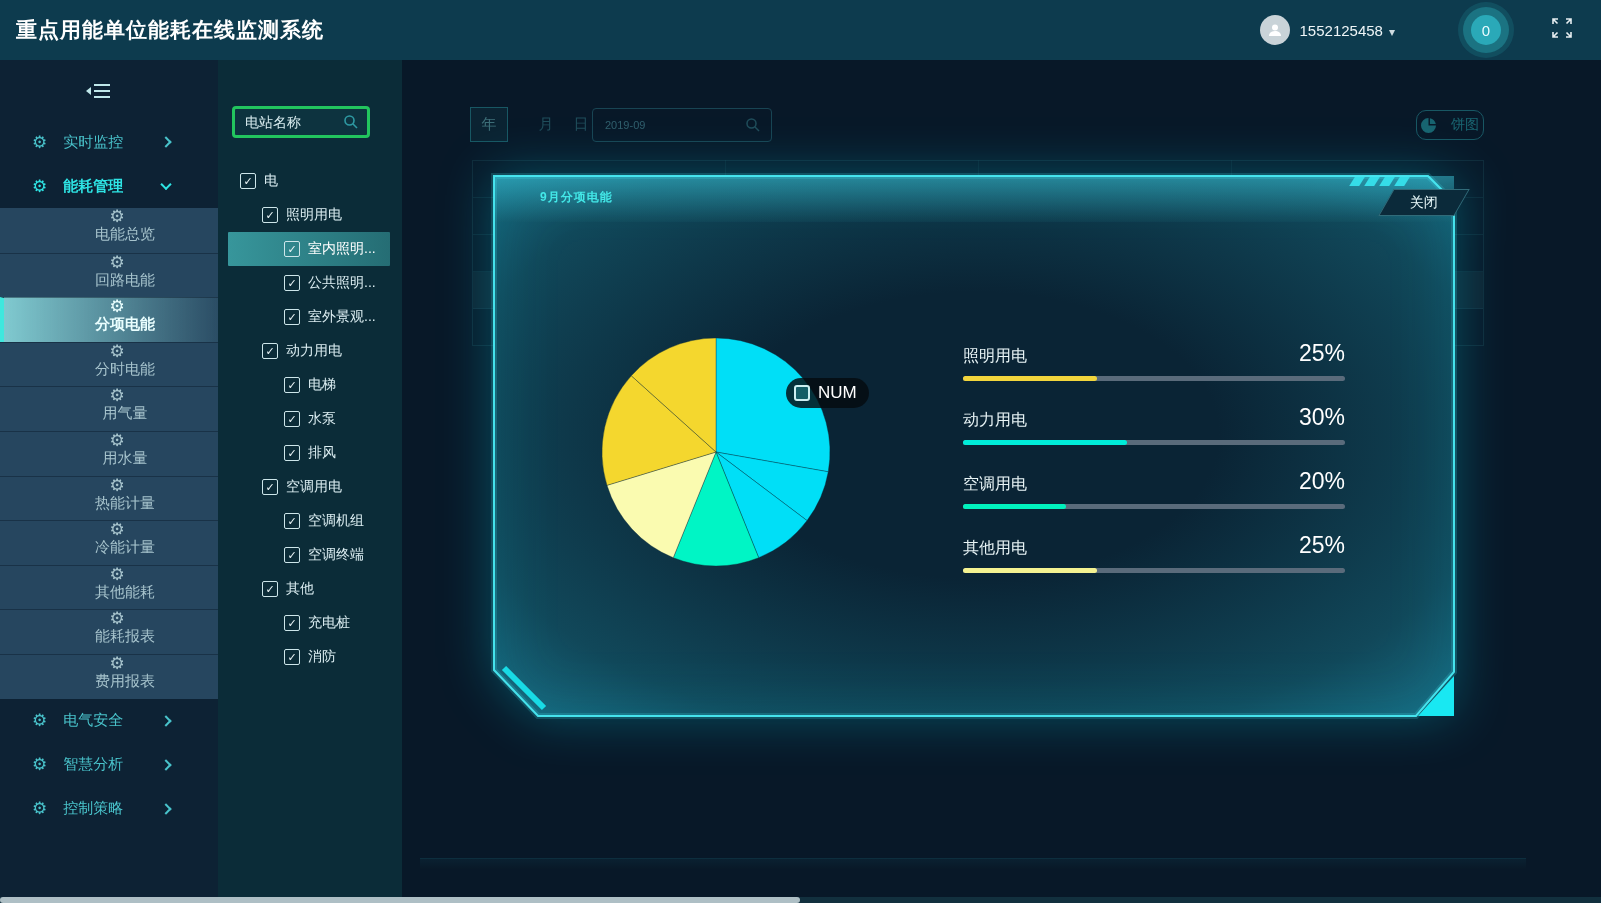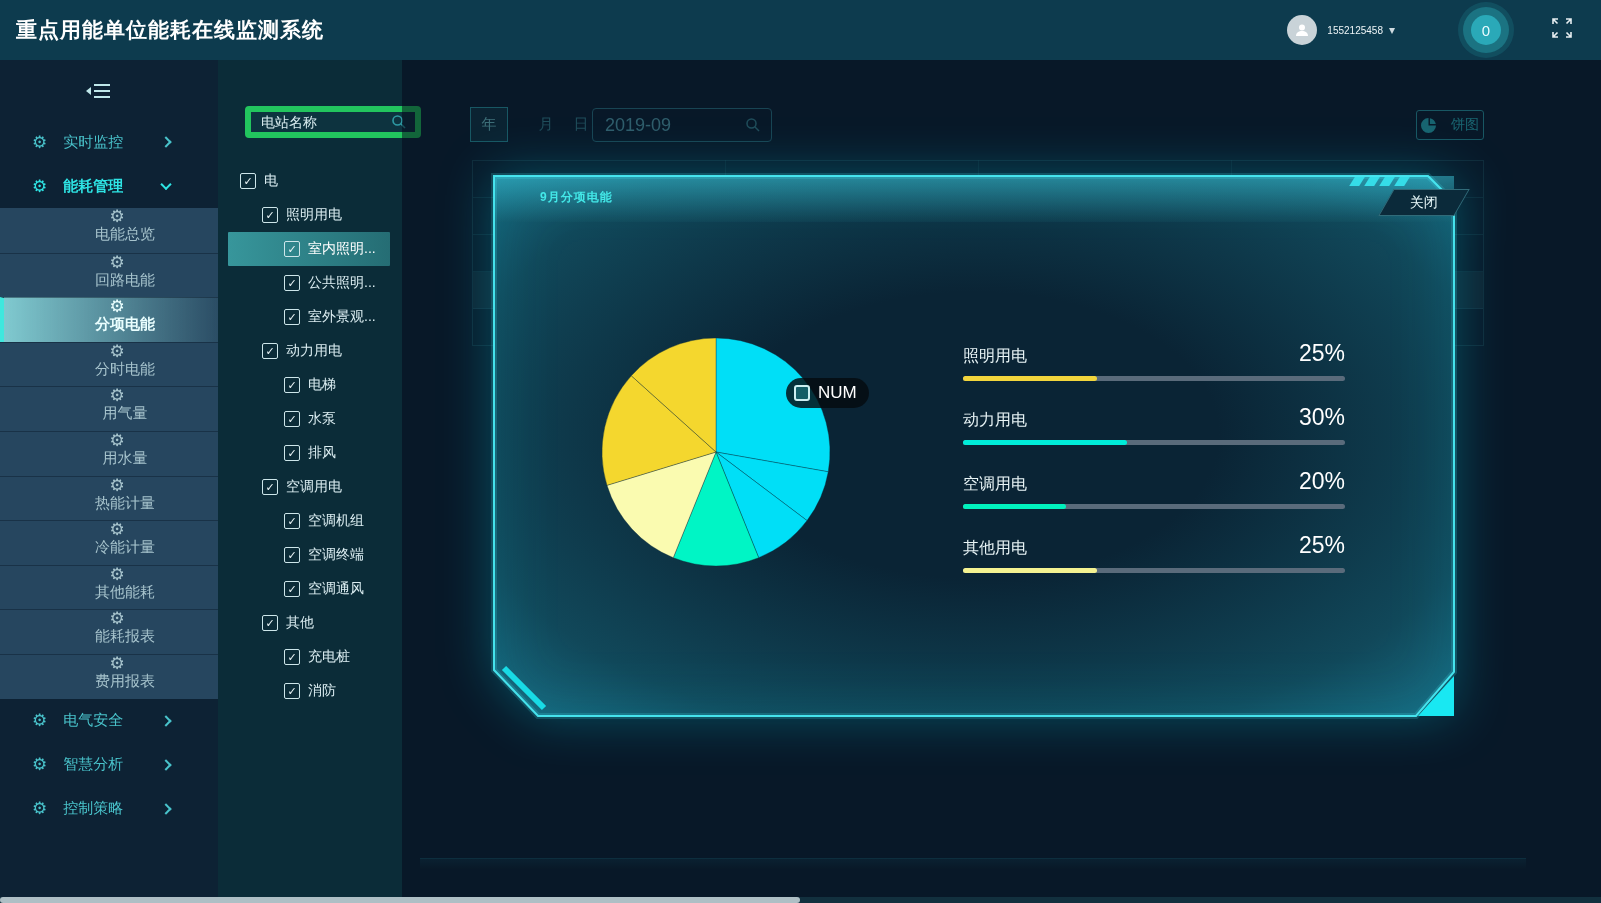--- a/index.html
+++ b/index.html
@@ -6,21 +6,21 @@
   html,body { width:1601px; height:903px; background:#0d2234; overflow:hidden;
     font-family:"Liberation Sans","DejaVu Sans",sans-serif; }
   #app { position:relative; width:1601px; height:903px; }
 
   
   .header { position:absolute; left:0; top:0; width:1601px; height:60px;
     background:#0d3b4e; display:flex; align-items:center; z-index:20; }
   .header-title { color:#fff; font-size:21px; font-weight:bold; letter-spacing:1px; padding-left:16px; }
   .header-right { position:absolute; right:0; top:0; height:60px; display:flex; align-items:center; }
   .avatar { width:30px; height:30px; border-radius:50%; background:#c9d3d8; display:flex; align-items:center; justify-content:center; }
-  .user-id { color:#eef5f7; font-size:10px; margin-left:10px; }
+  .user-id { color:#eef5f7; font-size:15px; margin-left:10px; }
   .caret-down::after { content:"▾"; color:#cfdbe0; font-size:12px; margin-left:6px; }
   .alarm-badge { width:46px; height:46px; border-radius:50%; background:#1b7382;
     box-shadow:0 0 0 5px rgba(27,115,130,.35); display:flex; align-items:center; justify-content:center; margin-left:68px; }
   .alarm-badge-inner { width:30px; height:30px; border-radius:50%; background:#2aa9b8;
     display:flex; align-items:center; justify-content:center; color:#eafcff; font-size:15px; }
   .fullscreen { margin-left:42px; margin-right:28px; cursor:pointer; }
 
   
   .sidebar { position:absolute; left:0; top:60px; width:218px; height:843px; background:#0d2234; z-index:10; }
   .collapse-btn { position:absolute; left:86px; top:22px; cursor:pointer; }
@@ -35,22 +35,22 @@
   .chev.down  { transform:translateY(-70%) rotate(45deg); }
   .menu-item.expanded { color:#2ee4e4; font-weight:bold; }
   .submenu { background:#26465f; }
   .submenu .menu-item { height:44.6px; color:#a7c4cd; border-top:1px solid rgba(10,26,42,.45);flex-direction:column; }
   .submenu .menu-item:first-child { border-top:none; }
   .submenu .menu-item.active { background:linear-gradient(90deg, rgba(133,209,214,.95), rgba(133,209,214,.05));
     color:#eaffff; font-weight:bold; border-left:4px solid #3fe8de; padding-left:28px; }
 
   
   .tree-panel { position:absolute; left:218px; top:60px; width:184px; height:843px; background:#0b2c38; z-index:10; }
-  .search-box { position:absolute; left:27px; top:46px; width:176px; height:32px;
-    border:6px solid #22c55e; border-radius:4px; background:rgba(20,70,85,.25); display:flex; align-items:center; }
+  .search-box { position:absolute; left:14px; top:46px; width:138px; height:32px;
+    border:3px solid #22c55e; border-radius:4px; background:rgba(20,70,85,.25); display:flex; align-items:center; }
   .search-box input { flex:1; min-width:0; background:transparent; border:none; outline:none;
     color:#e5f3f5; font-size:14px; padding:0 4px 0 10px; font-family:inherit; }
   .search-box input::placeholder { color:#d8ecef; opacity:1; }
   .search-box .search-icon { margin-right:8px; flex:0 0 auto; }
   .tree { position:absolute; left:0; top:104px; width:184px; }
   .tree-row { height:34px; display:flex; align-items:center; cursor:pointer; color:#dceef2; font-size:14px; }
   .tree-row.lvl0 { padding-left:22px; }
   .tree-row.lvl1 { padding-left:44px; }
   .tree-row.lvl2 { padding-left:66px; }
   .tree-row.selected { background:linear-gradient(90deg,#37969b,#256d74); color:#ffffff;
@@ -60,24 +60,24 @@
   .cb::after { content:"✓"; color:#eef8fa; font-size:11px; line-height:1; }
 
   
   .main { position:absolute; left:402px; top:60px; width:1199px; height:843px; background:#0e2539; }
   .tab { position:absolute; top:47px; width:38px; height:35px; display:flex; align-items:center; justify-content:center;
     color:#3f92a2; font-size:15px; cursor:pointer; }
   .tab.active { border:1px solid #2fa7b5; background:rgba(47,167,181,.18); color:#7cd8df; }
   .date-box { position:absolute; left:190px; top:48px; width:180px; height:34px; border:1px solid #2f7f93;
     border-radius:4px; display:flex; align-items:center; }
   .date-box input { flex:1; min-width:0; background:transparent; border:none; outline:none; color:#5fb3c4;
-    font-size:18px; padding-left:12px; font-family:inherit; }
+    font-size:11px; padding-left:12px; font-family:inherit; }
   .date-box .search-icon { margin-right:10px; flex:0 0 auto; }
   .pie-btn { position:absolute; left:1014px; top:50px; width:68px; height:30px; border:1px solid #2fa7b5;
-    border-radius:3px; display:flex; align-items:center; justify-content:center; gap:15px;
+    border-radius:10px; display:flex; align-items:center; justify-content:center; gap:15px;
     color:#2fc3cf; font-size:14px; cursor:pointer; }
   .bg-table { position:absolute; left:70px; top:100px; width:1012px; height:186px;
     border:1px solid rgba(60,140,160,.35); display:flex; flex-direction:column; }
   .bg-table .t-row { flex:1; border-bottom:1px solid rgba(60,140,160,.3); }
   .bg-table .t-row:last-child { border-bottom:none; }
   .bg-table .t-row.hl { background:rgba(125,205,220,.12); }
   .bg-col { position:absolute; top:100px; height:186px; width:1px; background:rgba(60,140,160,.22); }
   .content-bottom-line { position:absolute; left:18px; top:798px; width:1106px; height:1px; background:rgba(32,130,150,.5); }
   .content-bottom-glow { position:absolute; left:18px; top:799px; width:1106px; height:10px;
     background:linear-gradient(180deg, rgba(32,130,150,.20), rgba(32,130,150,0)); }
@@ -283,24 +283,20 @@
           <span>空调用电</span>
         </div>
       <div class="tree-row lvl2">
           <span class="cb"></span>
           <span>空调机组</span>
         </div>
       <div class="tree-row lvl2">
           <span class="cb"></span>
           <span>空调终端</span>
         </div>
-      <div class="tree-row lvl2">
-          <span class="cb"></span>
-          <span>空调通风</span>
-        </div>
       <div class="tree-row lvl1">
           <span class="cb"></span>
           <span>其他</span>
         </div>
       <div class="tree-row lvl2">
           <span class="cb"></span>
           <span>充电桩</span>
         </div>
       <div class="tree-row lvl2">
           <span class="cb"></span>

